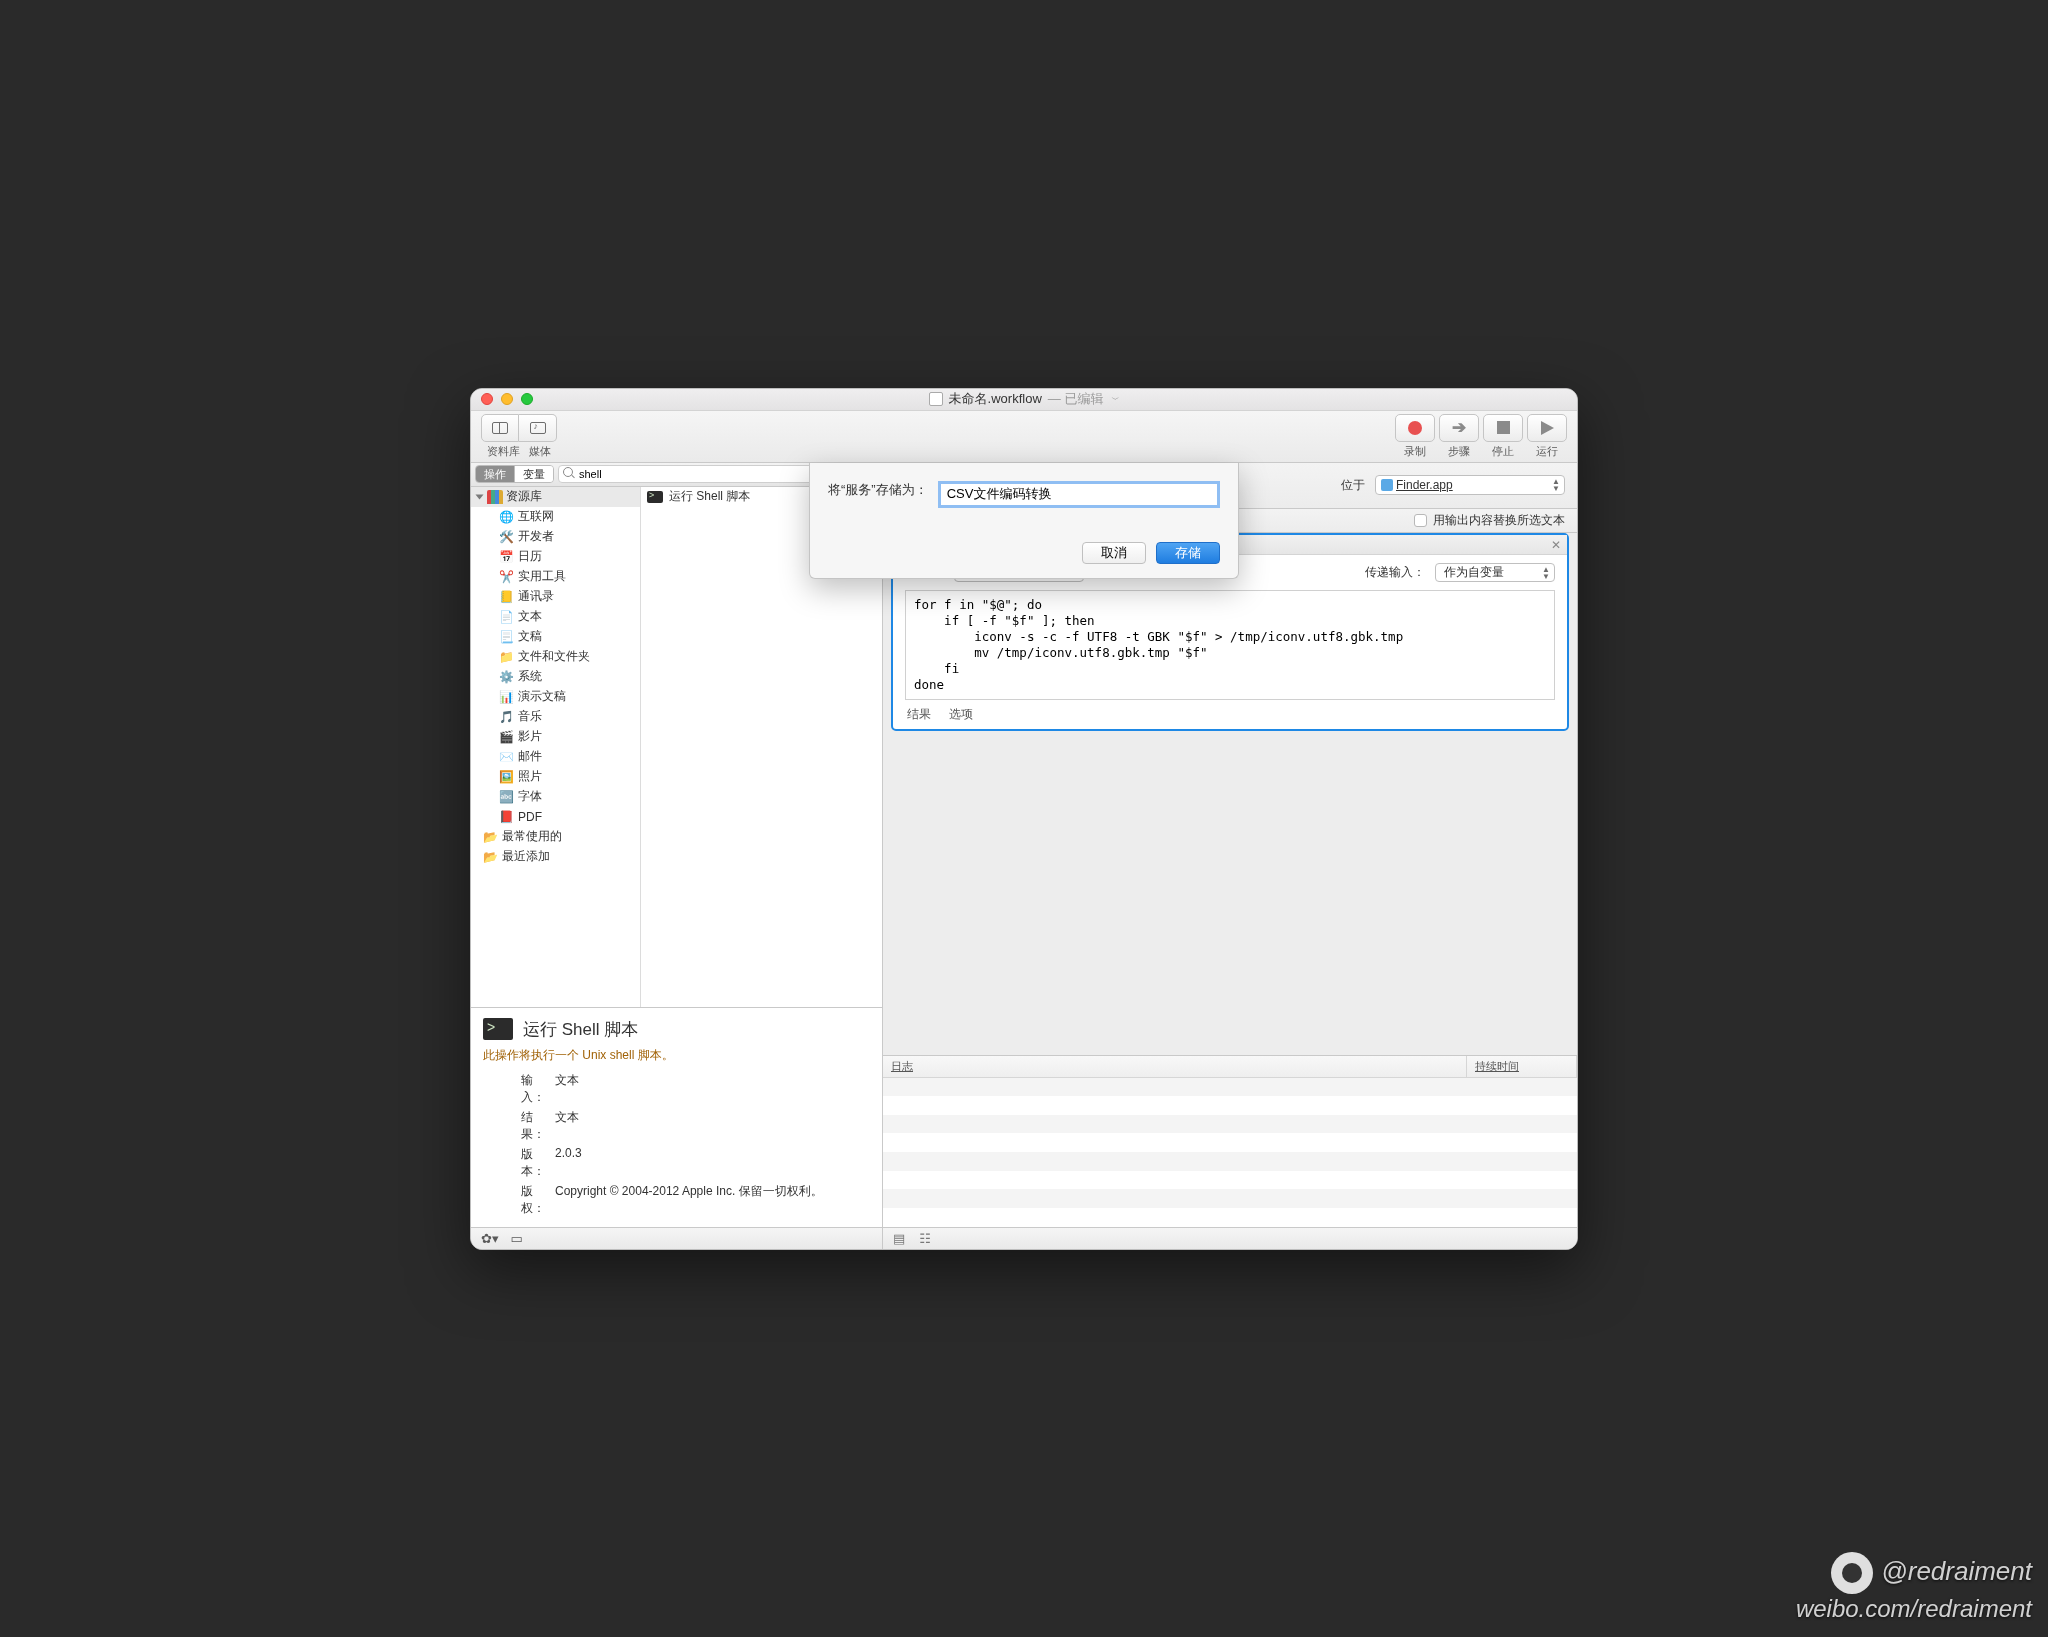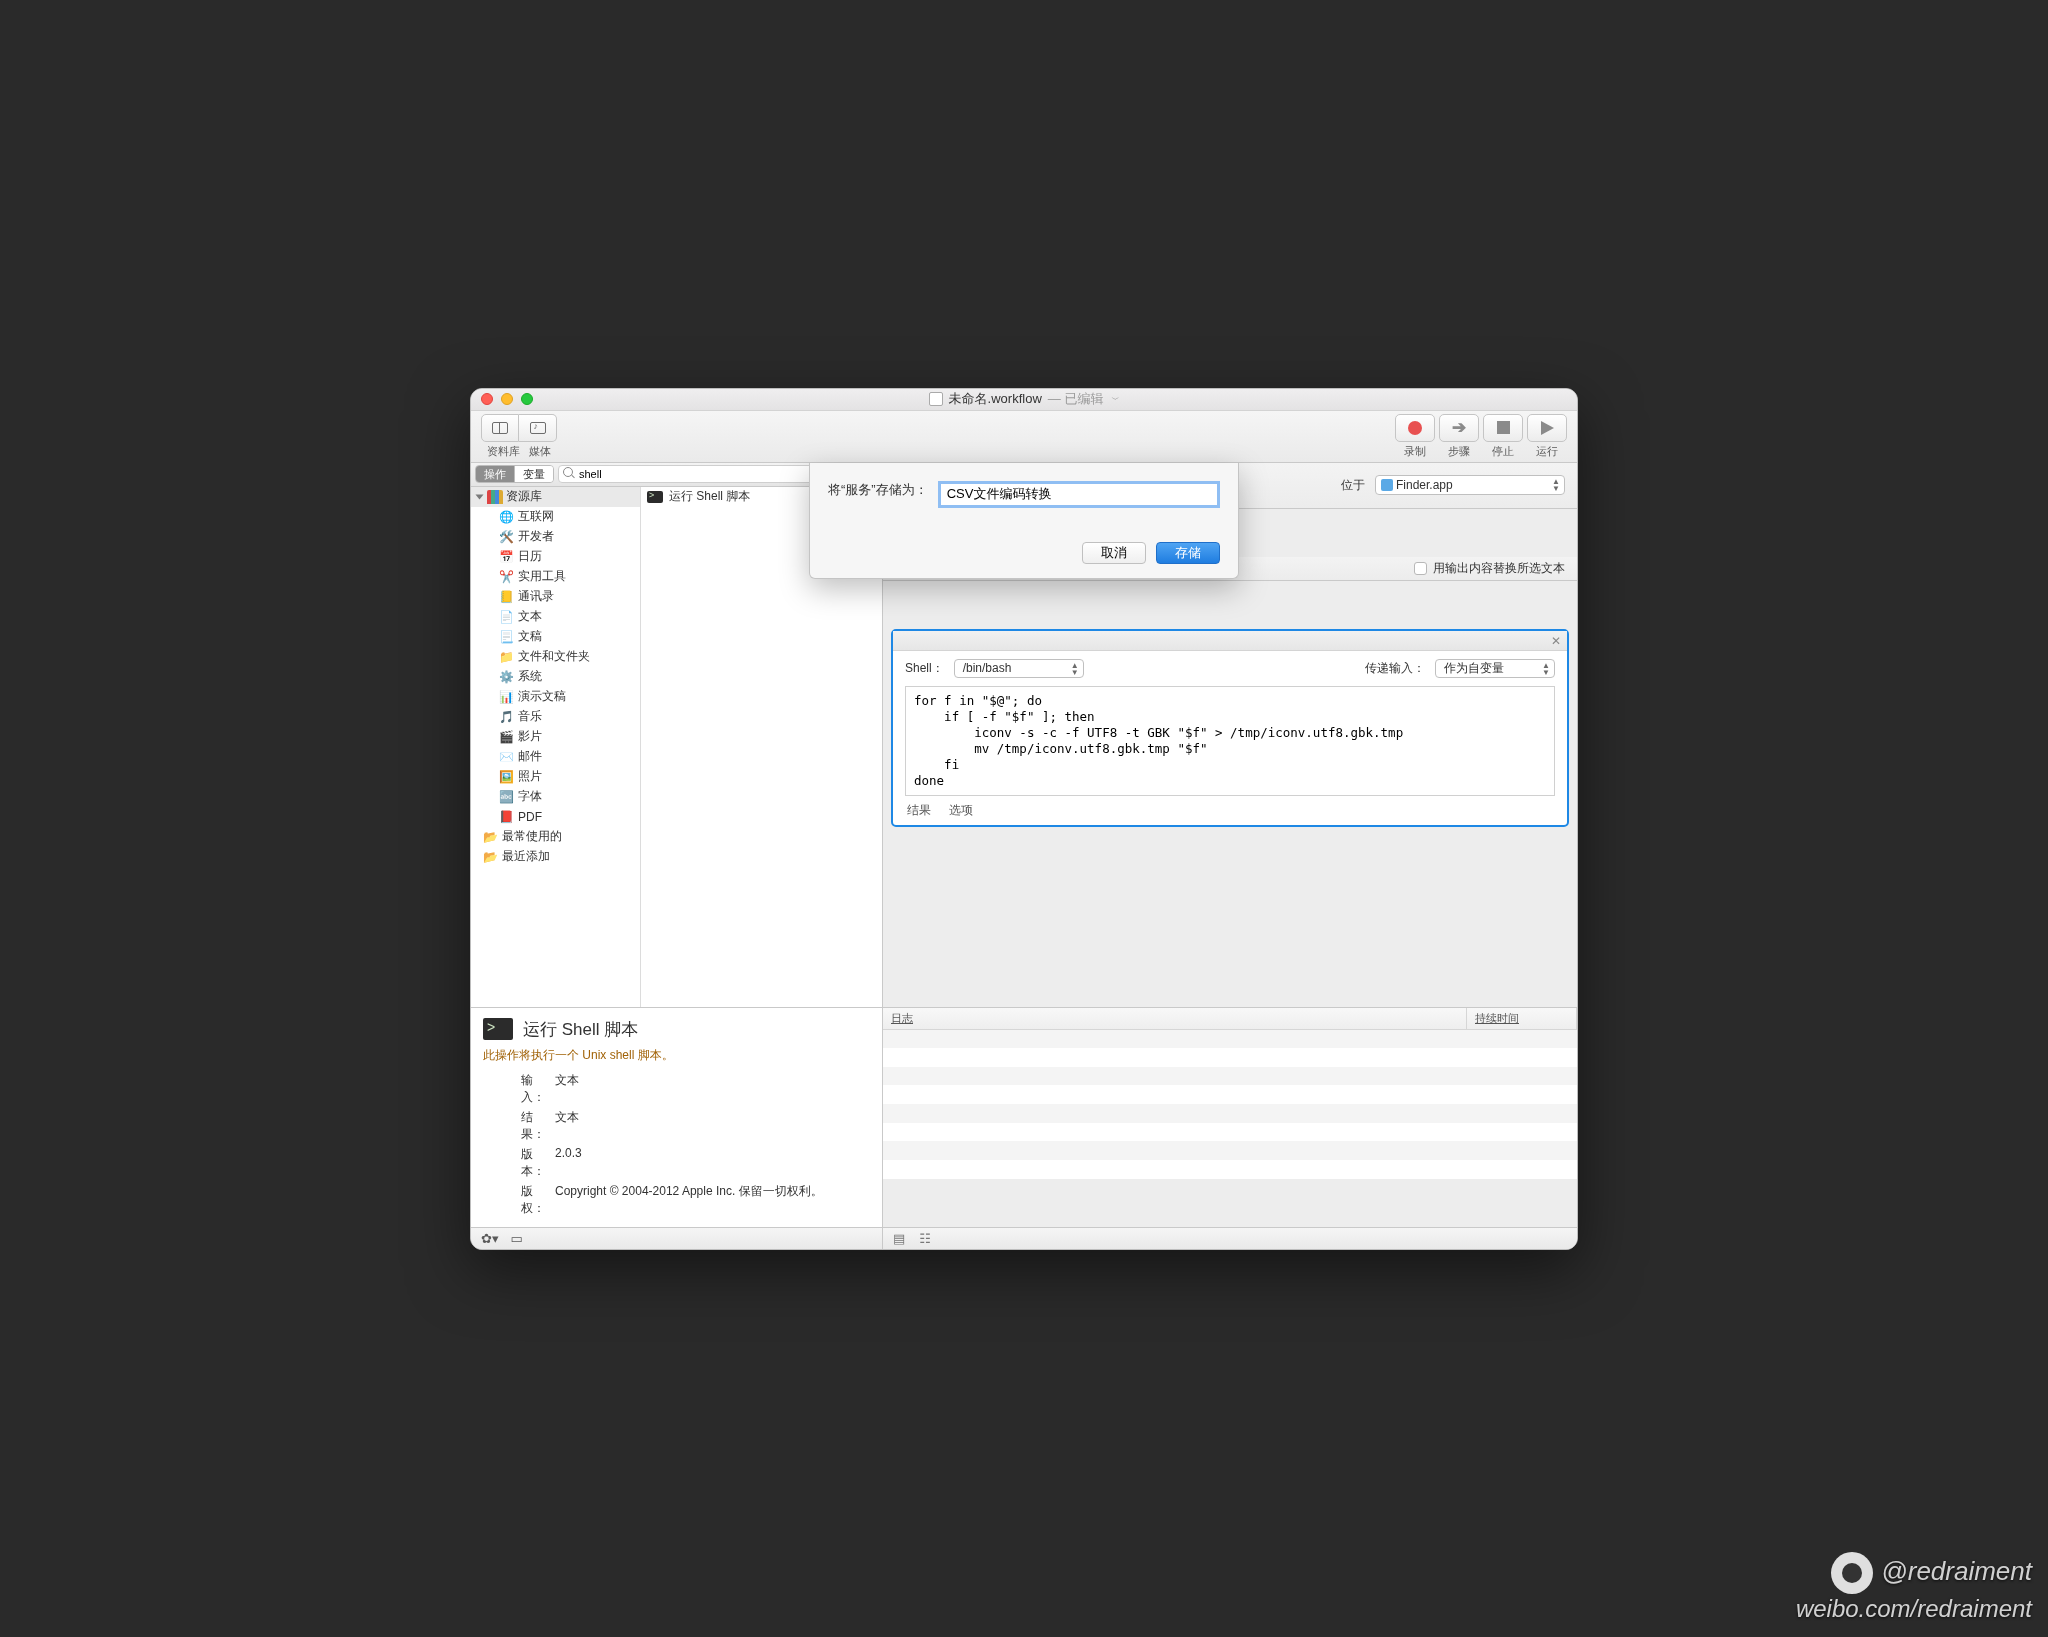--- a/index.html
+++ b/index.html
@@ -128,28 +128,28 @@
   .meta-head .term-ico{width:30px;height:22px;}
   .meta-head .term-ico::after{font-size:14px;left:4px;top:1px;}
   .meta-title{font-size:17px;font-weight:500;}
   .meta-desc{color:#a16207;margin-bottom:8px;}
   .meta-kv{display:grid;grid-template-columns:54px 1fr;row-gap:3px;margin-left:18px;}
   .meta-kv .k{font-weight:400;padding-left:20px;}
 
   .sidebar-foot{height:22px;border-top:1px solid #c9c9c9;background:linear-gradient(#f5f5f5,#e9e9e9);display:flex;align-items:center;gap:12px;padding:0 10px;color:#5a5a5a;}
 
   
-  .main { flex:1; display:flex; flex-direction:column; background:#ededed;gap:48px;}
+  .main { flex:1; display:flex; flex-direction:column; background:#ededed;}
   .main-head {
     height:46px; border-bottom:1px solid #c9c9c9; background:linear-gradient(#f3f3f3,#ececec);
     display:flex;align-items:center;gap:10px;padding:0 12px;font-size:12px;
   }
   .combo {
     background:#fff;border:1px solid #c0c0c0;border-radius:4px;height:20px;
-    display:flex;align-items:center;padding:0 18px 0 20px;font-size:12px;position:relative;min-width:190px;
+    display:flex;align-items:center;padding:0 18px 0 20px;font-size:12px;position:relative;min-width:190px;text-decoration:underline;
   }
   .combo .upd{position:absolute;right:4px;top:2px;font-size:8px;color:#6a6a6a;line-height:7px;}
   .combo .pre-ic{position:absolute;left:5px;top:3px;width:12px;height:12px;background:#5aa9e6;border-radius:2px;}
   .chk{width:13px;height:13px;border:1px solid #b8b8b8;border-radius:3px;background:#fff;display:inline-block;}
 
   .workflow-area{flex:1;overflow:auto;padding:0 8px 8px 8px;}
   .action-card{
     border:2px solid #1e88e5;border-radius:5px;background:#fff;margin-top:0;
     display:flex;flex-direction:column; padding-bottom:6px;
   }

